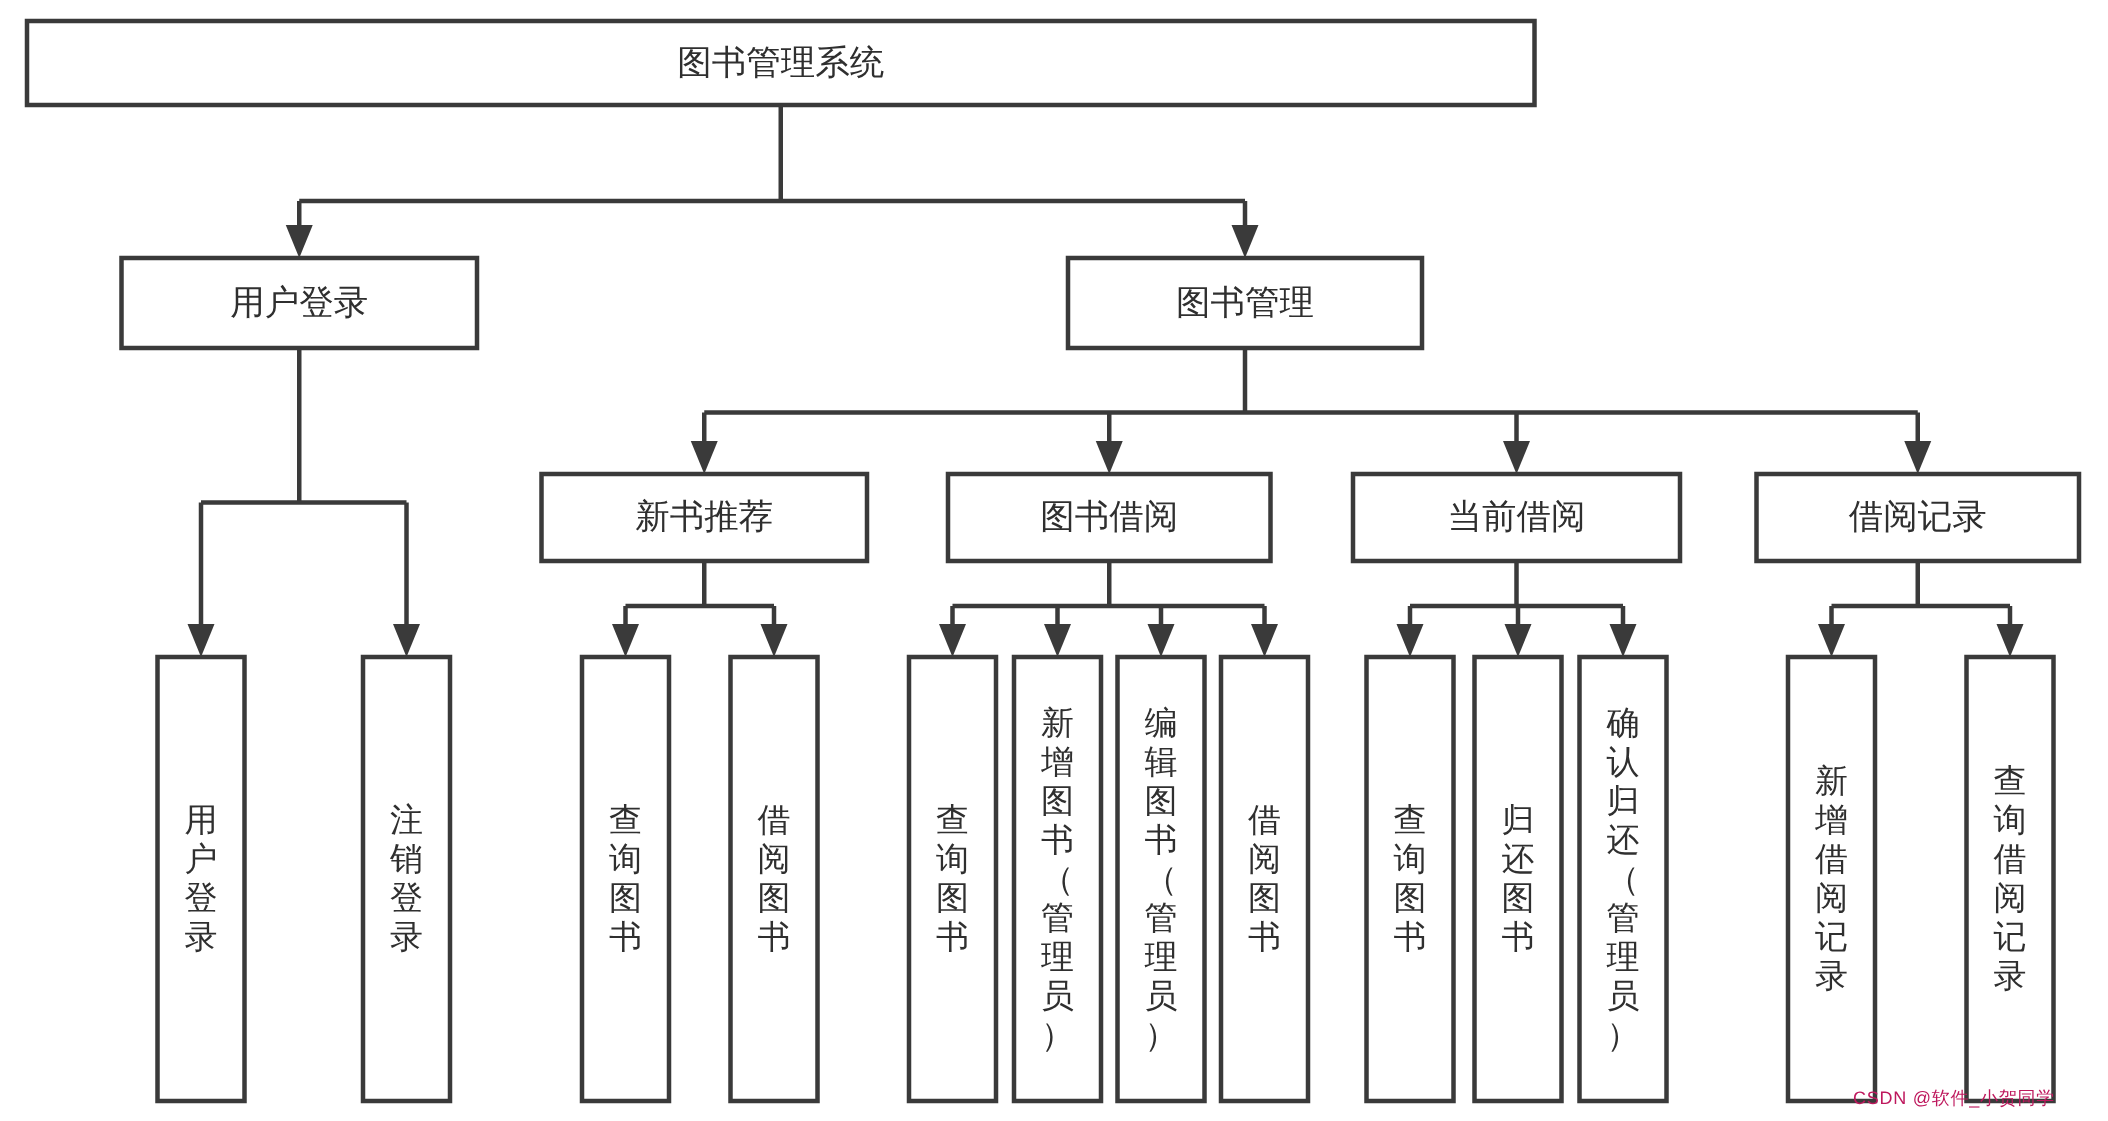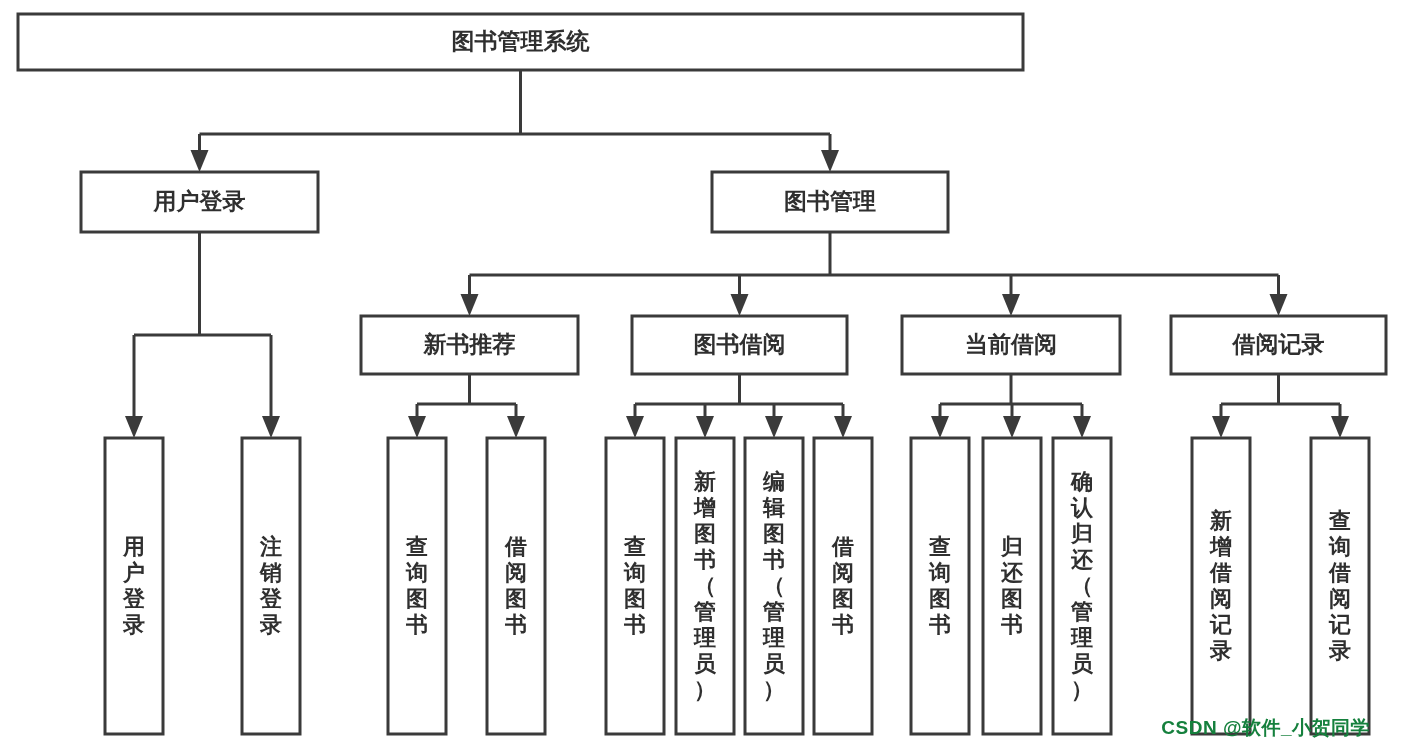--- a/index.html
+++ b/index.html
@@ -1,36 +1,36 @@
 <!DOCTYPE html>
 <html><head>
 <meta charset="utf-8">
 <style>
   html,body{margin:0;padding:0;background:#ffffff;}
   body{
     font-family:"Liberation Sans","DejaVu Sans",sans-serif;
     width:1405px;height:747px;overflow:hidden;
   }
-  #diagram-root{position:relative;width:1378px;height:747px;background:#fff;font-weight:bold;}
+  #diagram-root{position:relative;width:1378px;height:747px;background:#fff;}
   svg#chart{position:absolute;left:0;top:0;width:1405px;height:747px;}
   .node-rect{fill:#ffffff;stroke:#3a3a3a;stroke-width:3;}
   .node-label{
     fill:#2f2f2f;font-family:"Liberation Sans","DejaVu Sans",sans-serif;
     font-size:23px;text-anchor:middle;dominant-baseline:middle;
   }
   .node-label-v{
     fill:#2f2f2f;font-family:"Liberation Sans","DejaVu Sans",sans-serif;
     font-size:22px;text-anchor:middle;
   }
   .edge{stroke:#3a3a3a;stroke-width:3;fill:none;}
   .arrow-head{fill:#3a3a3a;stroke:none;}
   .watermark{
     position:absolute;right:8px;bottom:6px;
     font-family:"Liberation Sans","DejaVu Sans",sans-serif;
-    font-size:19px;color:#15803d;white-space:nowrap;letter-spacing:.5px;margin-left:13px;
+    font-size:12px;color:#be185d;white-space:nowrap;letter-spacing:.5px;margin-left:13px;
   }
 </style>
 </head>
 <body>
 
 <div id="diagram-root">
   <svg id="chart" viewBox="0 0 1405 747">
     <g id="edge-layer">
         <g>
           <path d="M520.5 70 L520.5 134" class="edge"></path>

